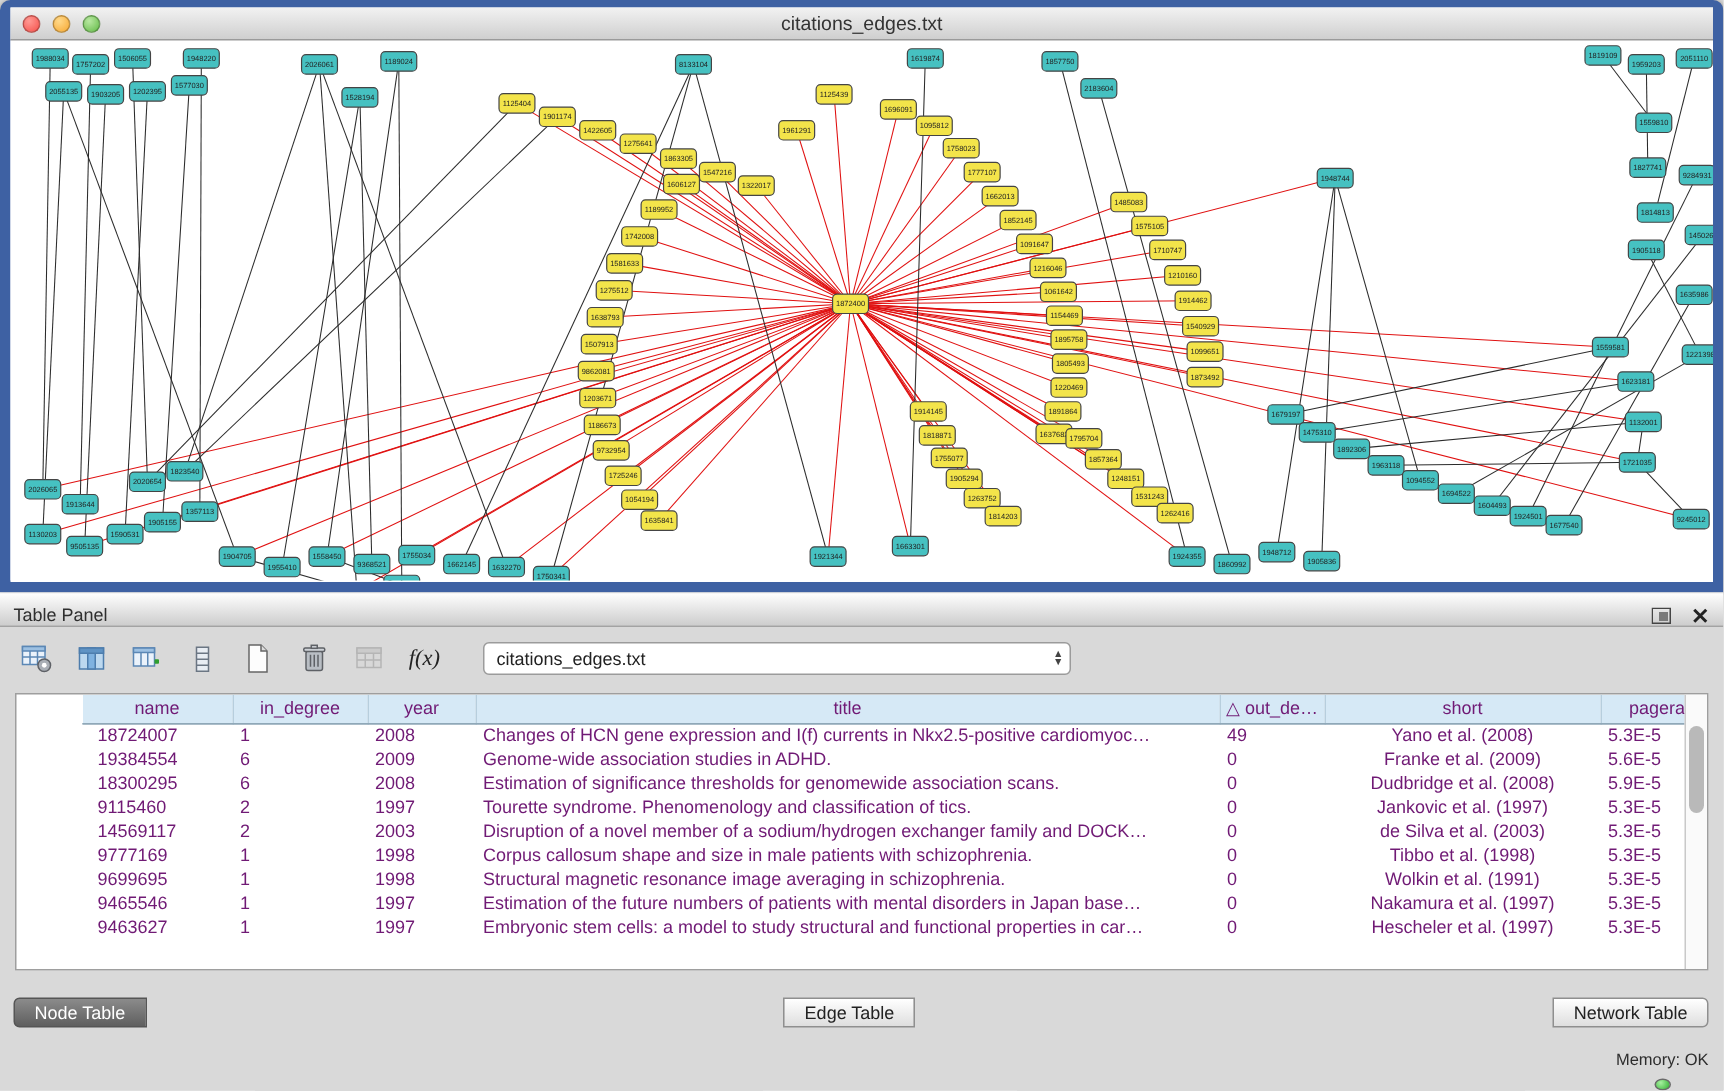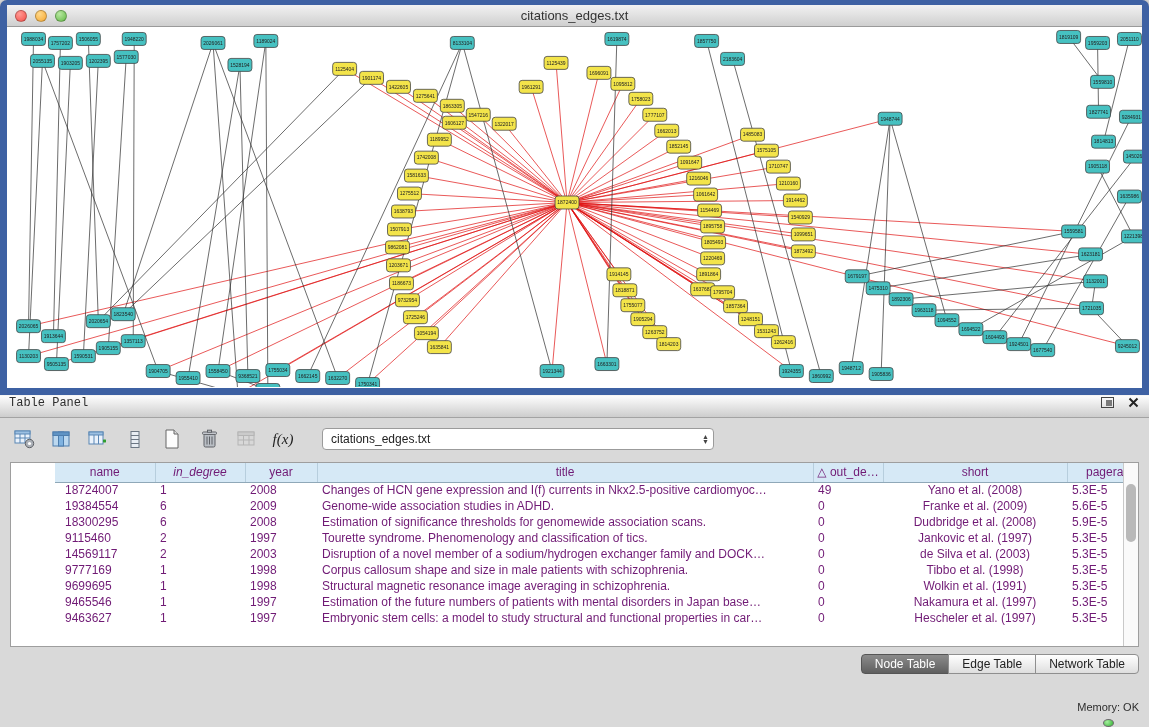--- a/index.html
+++ b/index.html
@@ -16,21 +16,21 @@
   .tl { width:12px; height:12px; border-radius:50%; border:1px solid rgba(0,0,0,.25); cursor:default; }
   .tl.red { background:radial-gradient(circle at 35% 30%, #ff9a94, #f5504a); }
   .tl.yellow { background:radial-gradient(circle at 35% 30%, #ffd98a, #f6a832); }
   .tl.green { background:radial-gradient(circle at 35% 30%, #b9e8a2, #62ba46); }
   .win-title { position:absolute; left:0; right:0; text-align:center; font-size:13px; color:#333; }
   .net-canvas { display:block; width:1135px; height:360px; background:#fff; }
 
   
   .table-panel { position:absolute; left:0; top:395px; width:1149px; height:332px; background:#d9d9d9; }
   .panel-header { height:23px; background:linear-gradient(#fdfdfd,#cdcdcd); border-top:1px solid #f5f5f5;
-    border-bottom:1px solid #a3a3a3; display:flex; align-items:flex-start; padding:0 9px;font-family:Liberation Mono, monospace; }
+    border-bottom:1px solid #a3a3a3; display:flex; align-items:flex-end; padding:0 9px; }
   .panel-title { font-size:12px; color:#2e2e2e; }
   .header-icons { margin-left:auto; display:flex; align-items:center; gap:12px; }
   .hicon { width:14px; height:13px; display:flex; align-items:center; justify-content:center; cursor:pointer; }
 
   .panel-body { padding:7px 10px 0 10px; }
   .toolbar { display:flex; align-items:center; gap:9px; margin-bottom:9px; height:28px; }
   .tbtn { width:28px; height:26px; display:flex; align-items:center; justify-content:center;
     border-radius:4px; cursor:pointer; }
   .fx-label { font-family:"Liberation Serif", serif; font-style:italic; font-size:15px; color:#222; }
   .dropdown { margin-left:16px; width:392px; height:22px; background:#fff; border:1px solid #9b9b9b;
@@ -40,21 +40,21 @@
   .table-area { position:relative; width:1129px; height:185px; background:#fff; border:1px solid #9e9e9e; overflow:hidden; }
   table.data { border-collapse:collapse; table-layout:fixed; width:1100px; font-size:12px; color:#701a75;margin-left:44px; }
   table.data th { background:#d6e9f6; font-weight:normal; height:19px; text-align:center;
     border-right:1px solid #b7cedd; border-bottom:1px solid #8fa8b8; overflow:hidden; white-space:nowrap; }
   table.data td { height:16px; padding:0 5px; white-space:nowrap; overflow:hidden; }
   table.data td.col-name { padding-left:10px; }
   table.data td.col-short { text-align:center; }
   .vscroll { position:absolute; right:0; top:0; bottom:0; width:15px; background:#fafafa; border-left:1px solid #c9c9c9; }
   .vthumb { position:absolute; left:2px; right:2px; top:21px; height:58px; background:#b9b9b9; border-radius:6px; }
 
-  .tabbar { display:flex; justify-content:flex-end; margin-top:7px; }
+  .tabbar { display:flex; justify-content:space-between; margin-top:18px; }
   .tab { height:20px; padding:0 13px; font-size:12px; border:1px solid #8f8f8f; margin-left:-1px;
     background:linear-gradient(#ffffff,#dedede); color:#222; cursor:pointer; font-family:inherit; }
   .tab:first-child { border-radius:4px 0 0 4px; }
   .tab:last-child { border-radius:0 4px 4px 0; }
   .tab.active { background:linear-gradient(#8b8b8b,#5f5f5f); color:#fff; border-color:#555; }
 
   .statusbar { position:absolute; right:0; bottom:0; height:26px; display:flex; align-items:center; gap:6px; padding-right:10px;flex-direction:column; }
   .mem-label { font-size:11px; color:#2e2e2e; }
   .mem-dot { width:11px; height:11px; border-radius:50%; border:1px solid #6a6a6a;
     background:radial-gradient(circle at 35% 30%, #a7f0a0, #2fae2f); }
@@ -791,21 +791,21 @@
               <span>▼</span>
             </span>
         </div>
       </div>
 
       <div class="table-area">
         <table class="data">
           <thead>
               <tr>
                 <th style="width: 100px;">name</th>
-                <th style="width: 90px; font-style: italic;">in_degree</th>
+                <th style="width: 90px;">in_degree</th>
                 <th style="width: 72px;">year</th>
                 <th style="width: 496px;">title</th>
                 <th style="width: 70px;">△ out_de…</th>
                 <th style="width: 184px;">short</th>
                 <th style="width: 88px;">pagerank</th>
               </tr>
             </thead>
           <tbody>
               <tr>
                 <td class="col-name">18724007</td>

